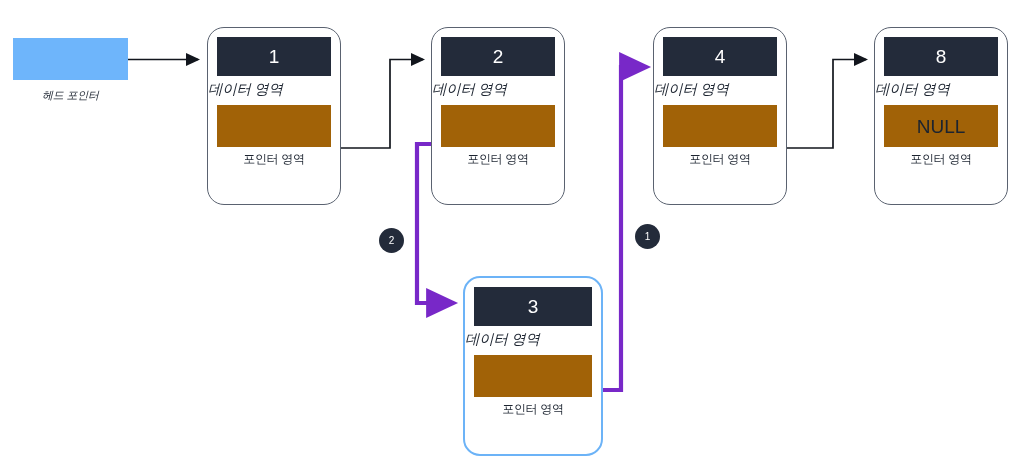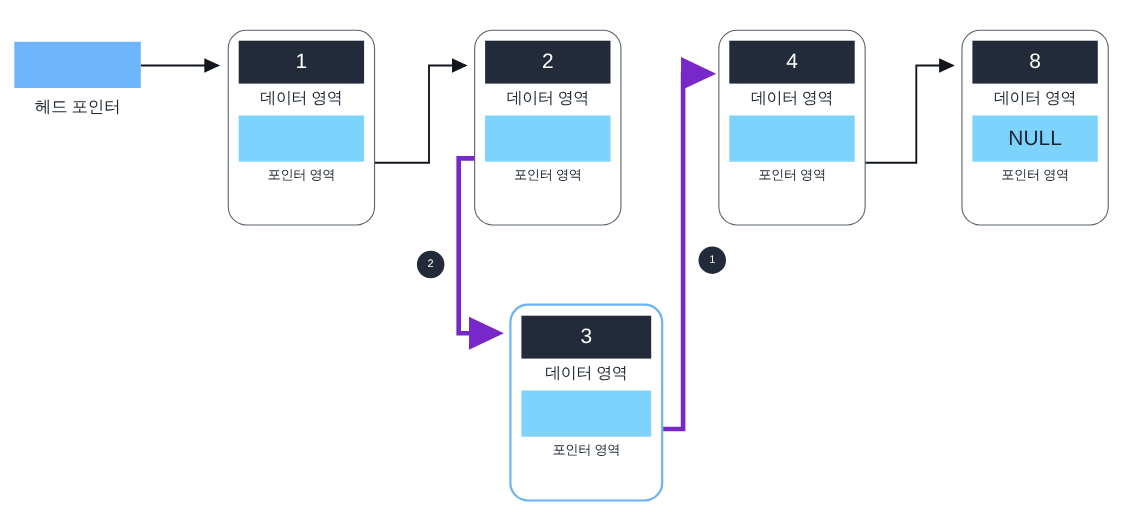--- a/index.html
+++ b/index.html
@@ -15,23 +15,24 @@
   #wires{position:absolute;left:0;top:0;width:1036px;height:467px;pointer-events:none;}
 
   
   .head-box{
     position:absolute;
     background:#6eb5fb;
     box-sizing:border-box;
   }
   .head-label{
     position:absolute;
-    font-size:15px;color:#1c2430;
+    font-size:11px;color:#1c2430;
     text-align:center;white-space:nowrap;
     letter-spacing:-0.2px;
+    font-style:italic;
   }
 
   
   .node{
     position:absolute;
     box-sizing:border-box;
     background:#ffffff;
     border:1.6px solid #5a6270;
     border-radius:17px;
   }
@@ -43,29 +44,29 @@
     top:9px;height:39px;
     background:#232b3a;
     color:#ffffff;
     font-size:19px;
     display:flex;align-items:center;justify-content:center;
     line-height:1;
   }
   .node .data-lbl{
     position:absolute;
     left:0;right:0;top:52px;
-    text-align:center;
+    text-align:left;
     font-size:14.5px;color:#1c2430;
-    white-space:nowrap;letter-spacing:-0.3px;
+    white-space:nowrap;letter-spacing:-0.3px;font-style:italic;
   }
   .node .ptr-cell{
     position:absolute;
     left:9px;right:9px;
     top:77px;height:42px;
-    background:#7dd3fc;
+    background:#a16207;
     display:flex;align-items:center;justify-content:center;
     font-size:19px;color:#1c2430;
     line-height:1;
   }
   .node .ptr-lbl{
     position:absolute;
     left:0;right:0;top:123px;
     text-align:center;
     font-size:12px;color:#1c2430;
     white-space:nowrap;letter-spacing:-0.3px;

